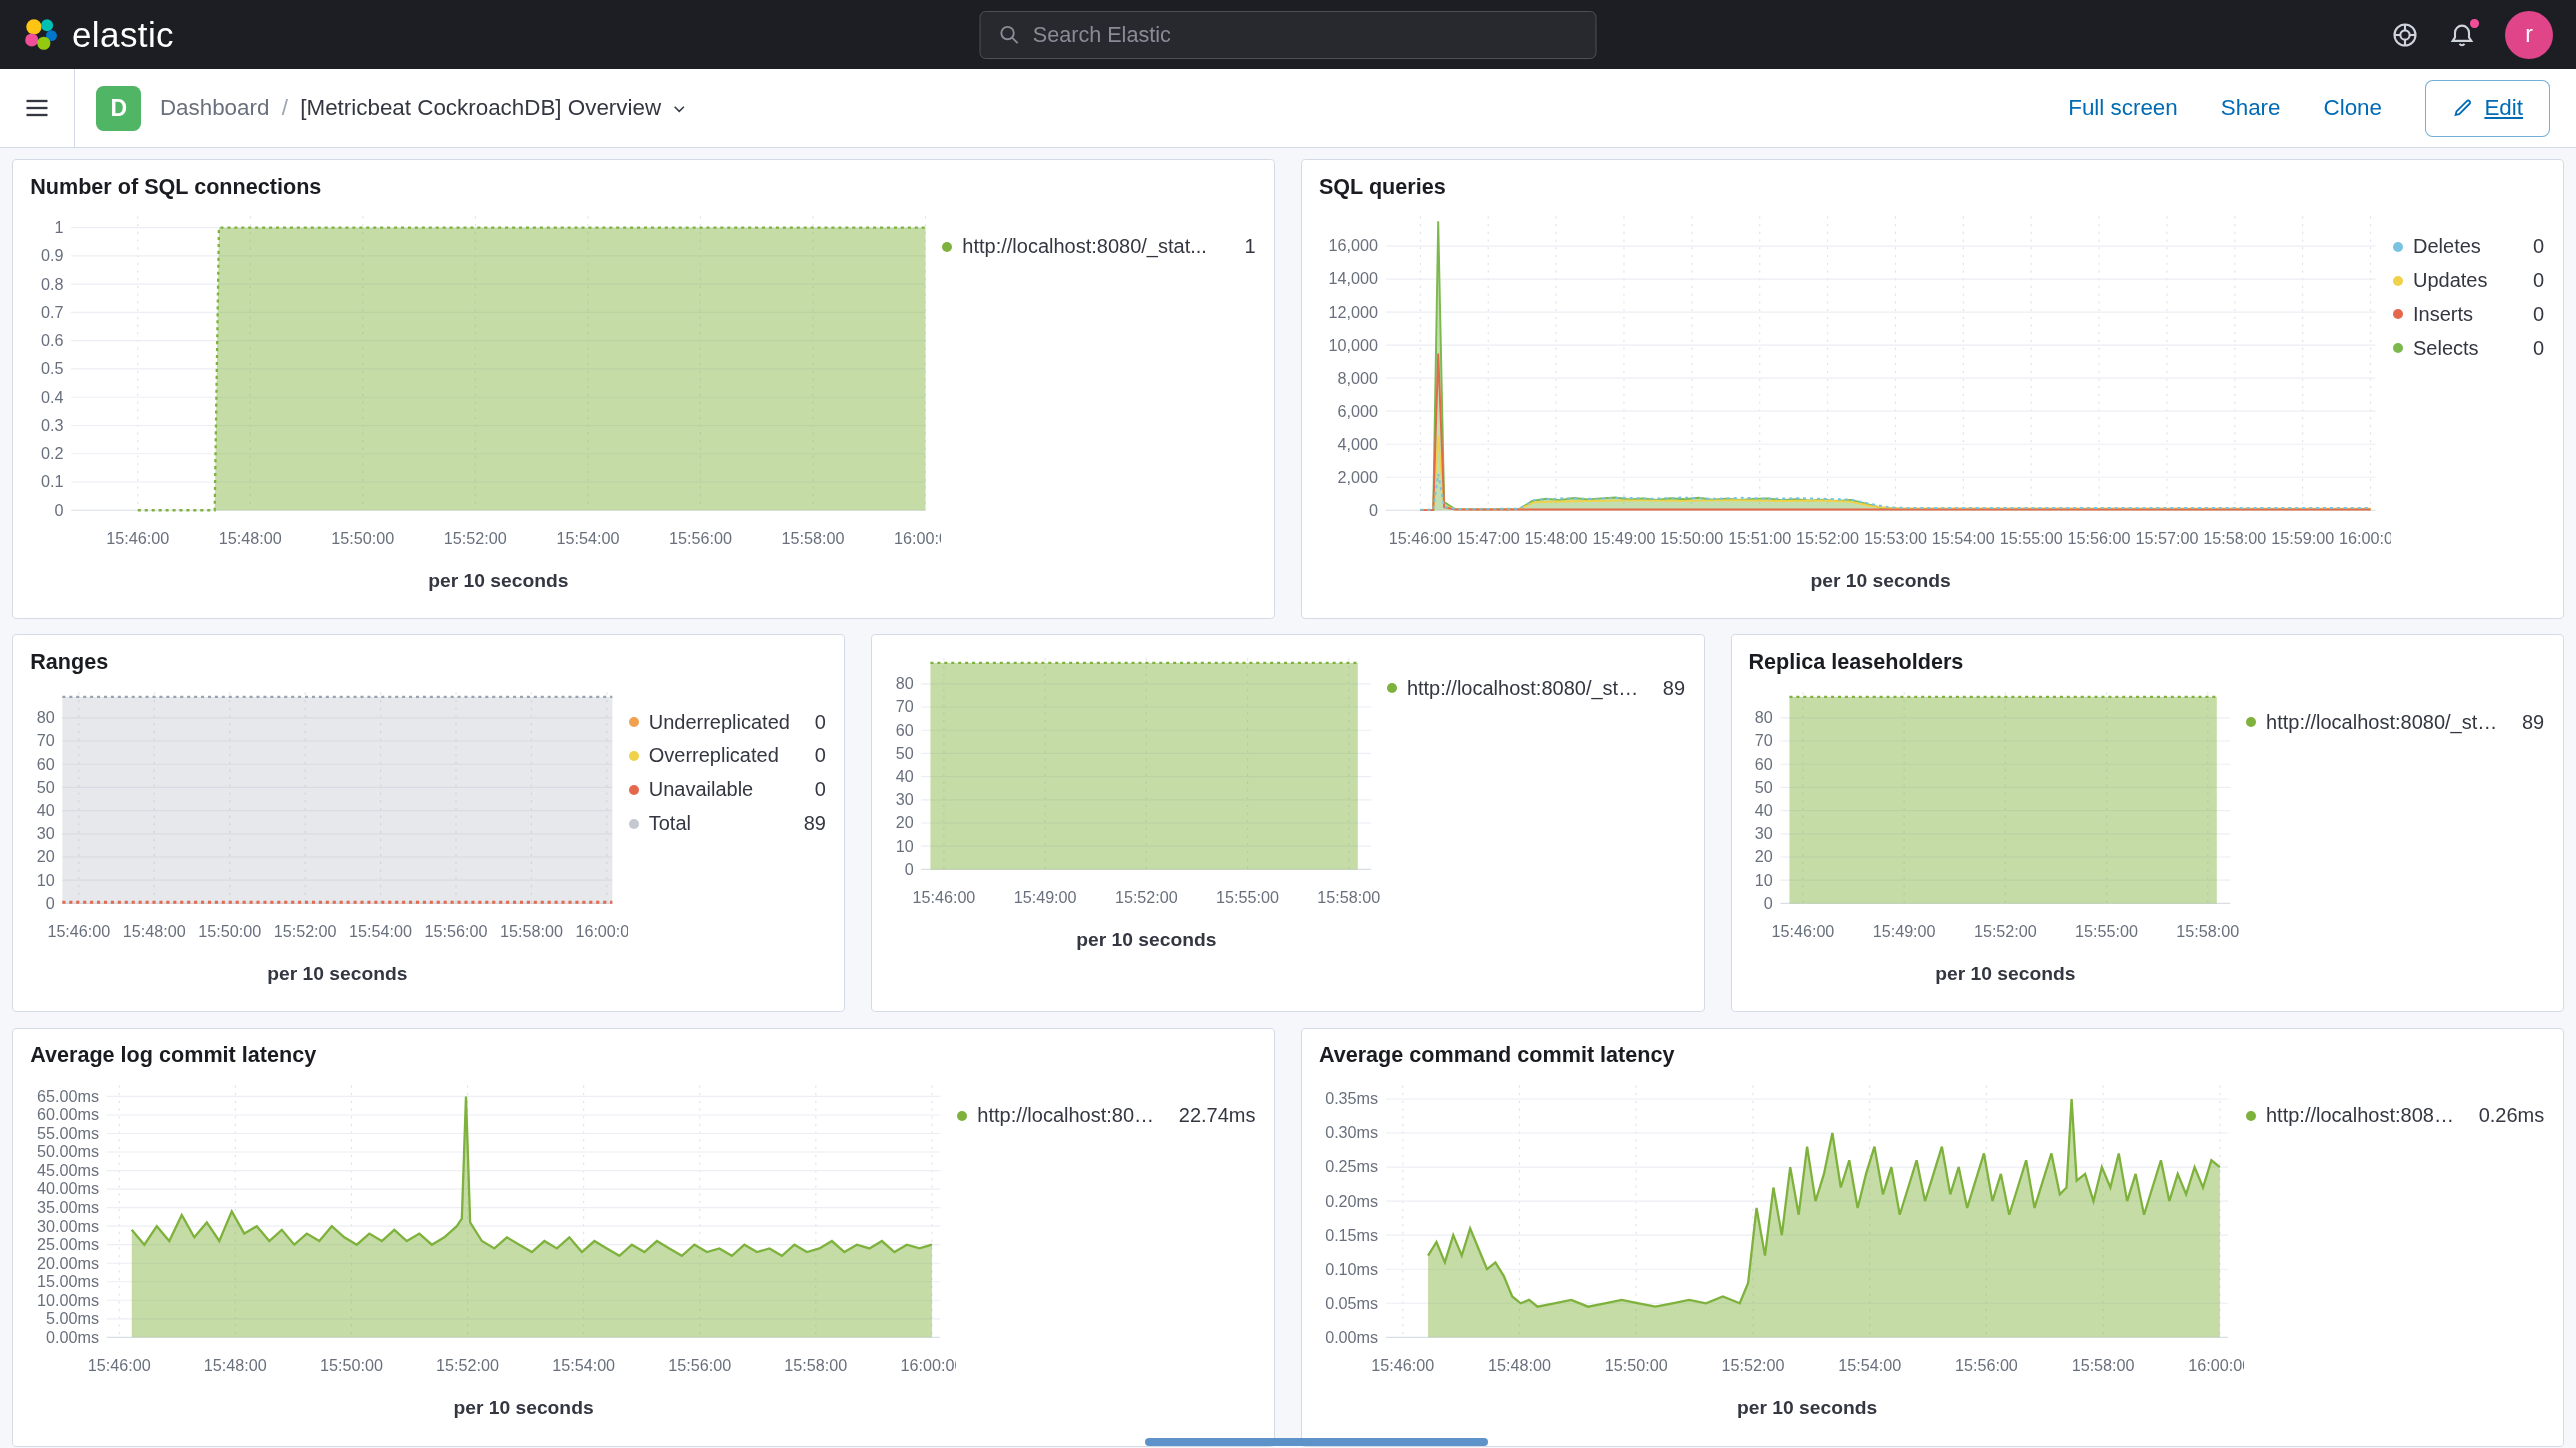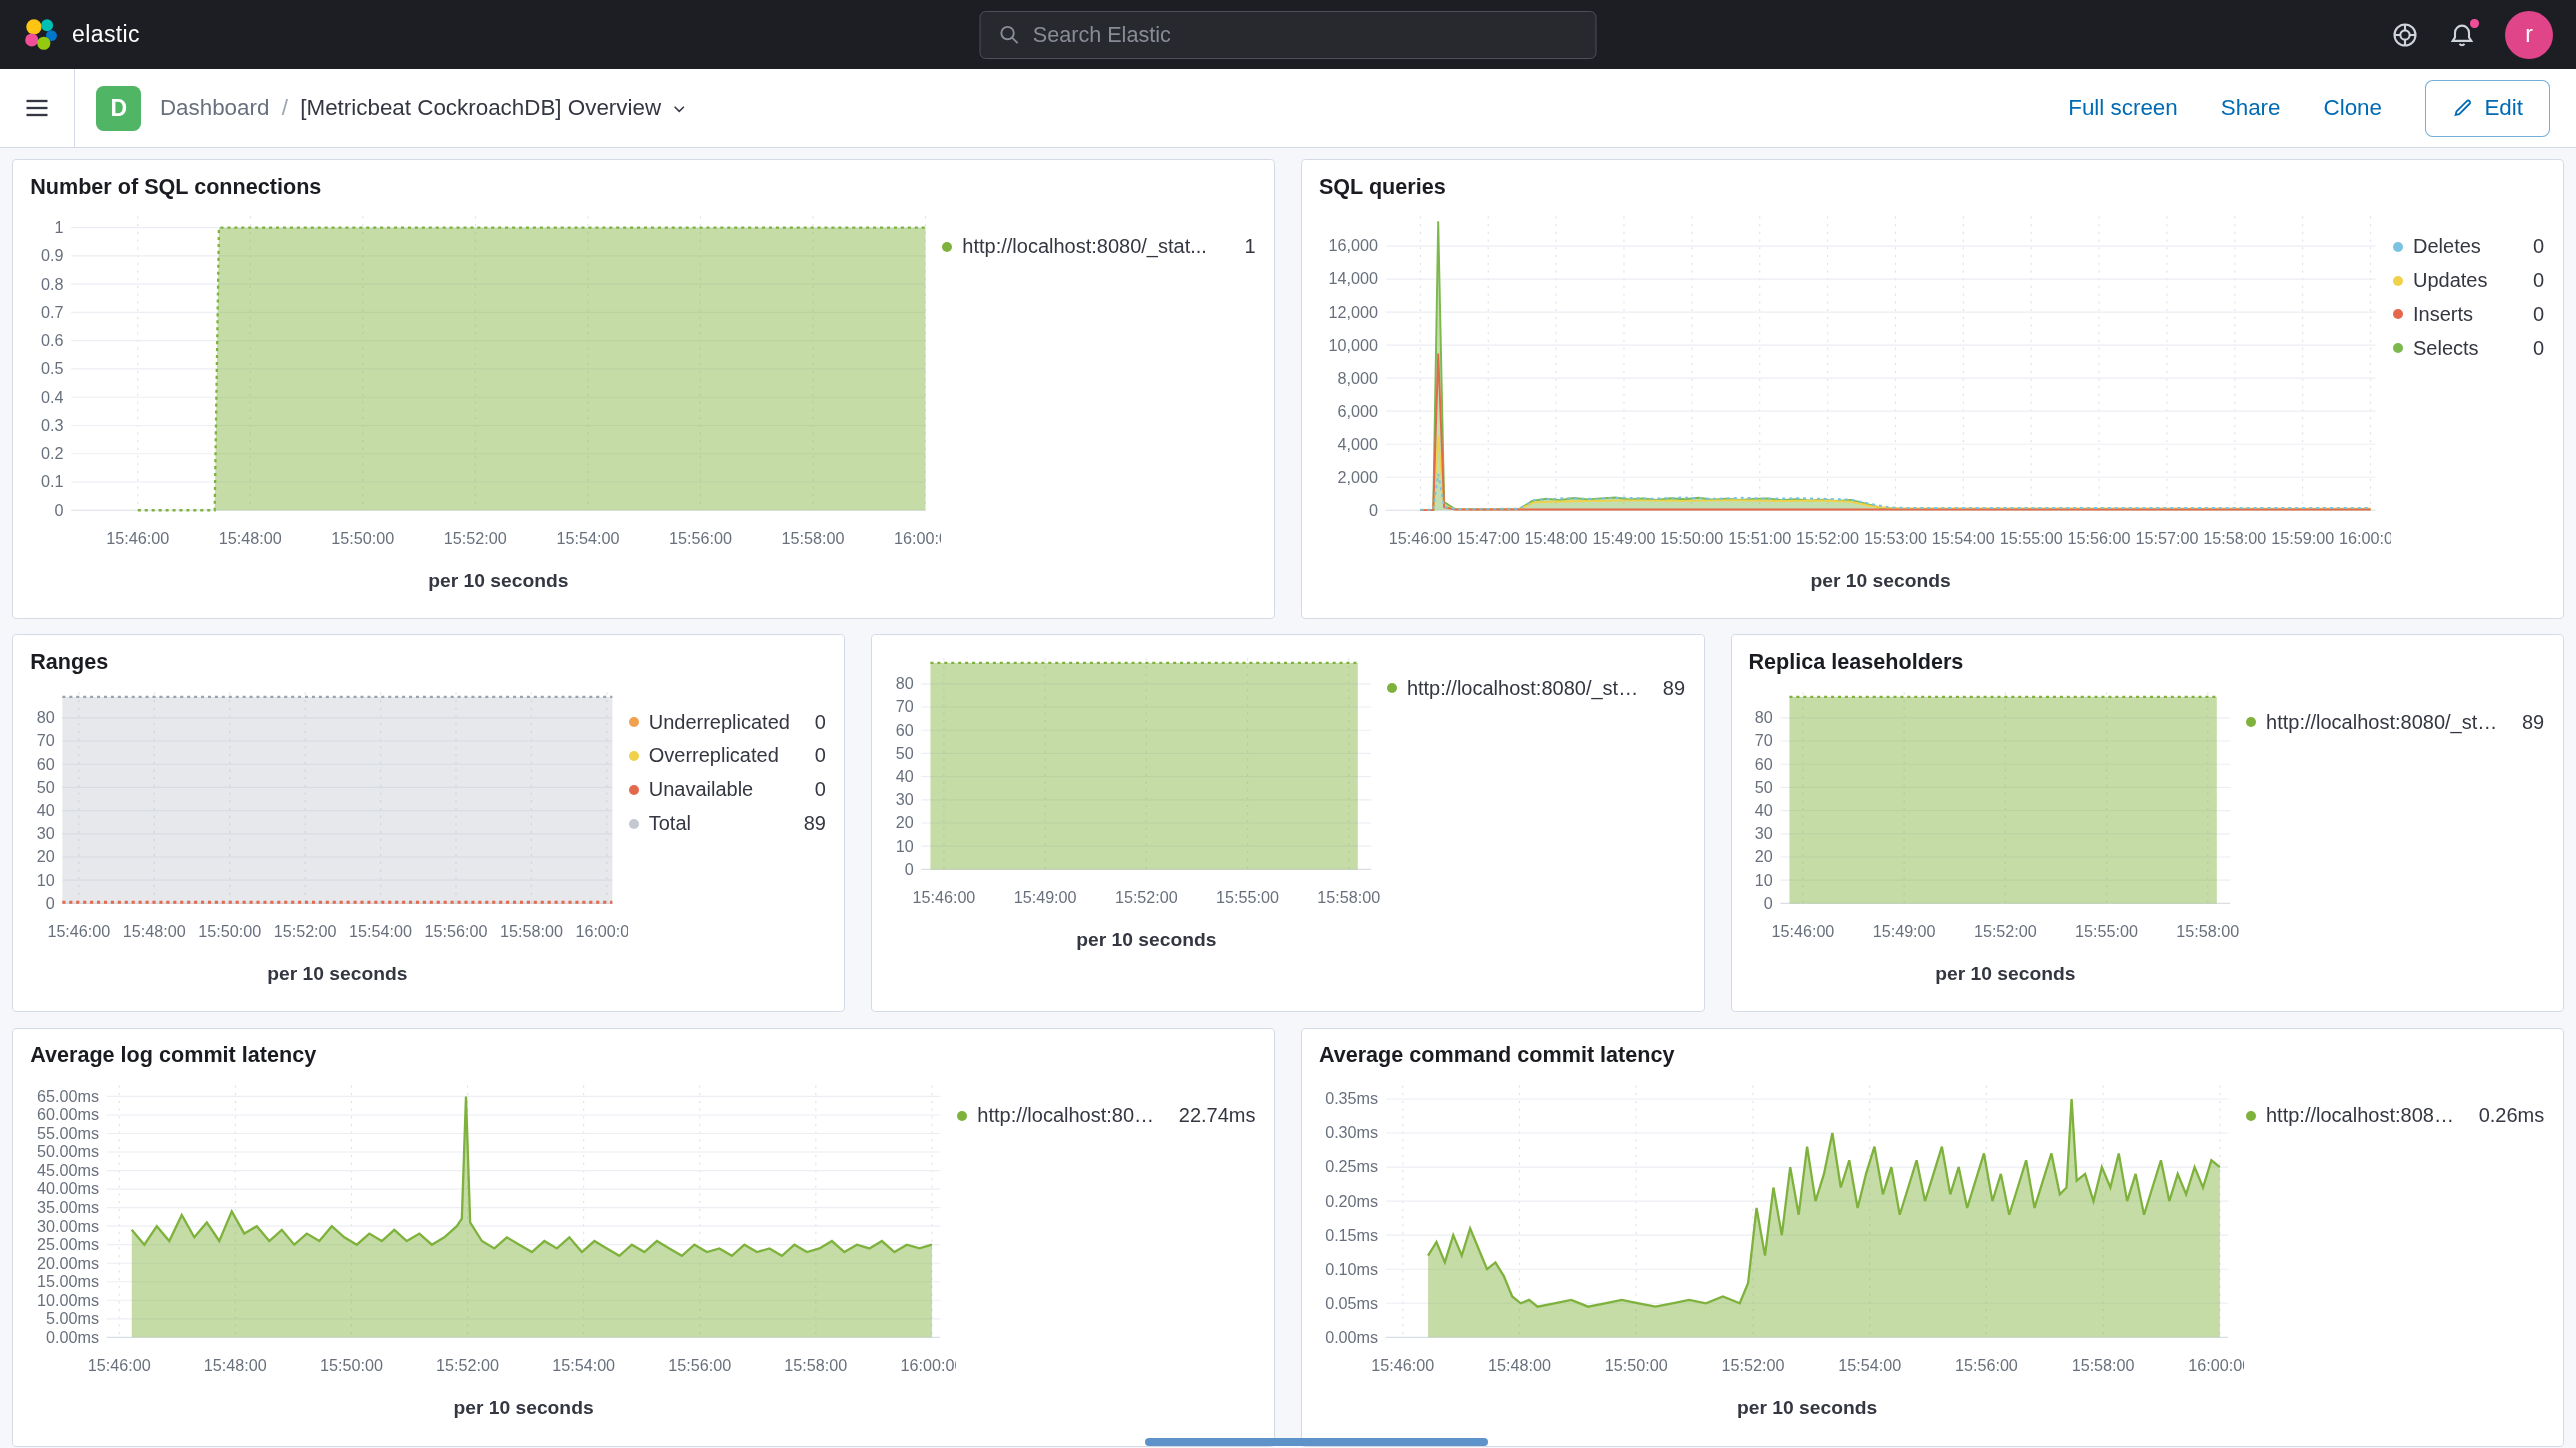--- a/index.html
+++ b/index.html
@@ -10,21 +10,21 @@
     position: relative;
     color: #343741;
   }
 
   
   .topbar {
     height: 69px; background: var(--header_bg, #1D1E24);
     display: flex; align-items: center; padding: 0 23px; position: relative;
   }
   .brand { display: flex; align-items: center; gap: 14px; cursor: pointer; }
-  .brand-text { color: #FFFFFF; font-size: 23px; font-weight: 500; letter-spacing: 0.4px; }
+  .brand-text { color: #FFFFFF; font-size: 35px; font-weight: 500; letter-spacing: 0.4px; }
   .search {
     position: absolute; left: 50%; transform: translateX(-50%);
     width: 617px; height: 48px; display: flex; align-items: center; gap: 12.3px;
     padding: 0 17px; background: rgba(255,255,255,0.05);
     border: 0.8px solid #4B4F58; border-radius: 6.2px;
   }
   .search input {
     flex: 1; background: transparent; border: none; outline: none;
     color: #D4DAE5; font-size: 21.6px; font-family: "Liberation Sans", sans-serif;
   }
@@ -61,20 +61,21 @@
   .crumb-sep { color: #9AA2B0; }
   .crumb-current { color: #343741; display: flex; align-items: center; gap: 9.3px; cursor: pointer; }
   .toolbar-actions { margin-left: auto; display: flex; align-items: center; gap: 43px; padding-right: 26px; }
   .tool-link { color: var(--accent_blue, #006BB4); font-size: 22.4px; text-decoration: none; cursor: pointer; }
   .edit-btn {
     display: flex; align-items: center; gap: 10.8px;
     color: var(--accent_blue, #006BB4); font-size: 22.4px; font-weight: 500;
     border: 0.8px solid rgba(0,107,180,0.55); border-radius: 7.7px;
     padding: 0 26px; height: 57px; background: #fff; cursor: pointer;
     font-family: "Liberation Sans", sans-serif;
+    text-decoration: underline;
   }
 
   
   .dashboard { padding: 10.8px 12.3px 0 12.3px; display: flex; flex-direction: column; gap: 15.4px; }
   .row { display: flex; gap: 26px; }
   .row-1 { height: 460px; }
   .row-2 { height: 378px; }
   .row-3 { height: 419px; }
   .panel {
     flex: 1; min-width: 0; background: #FFFFFF;

